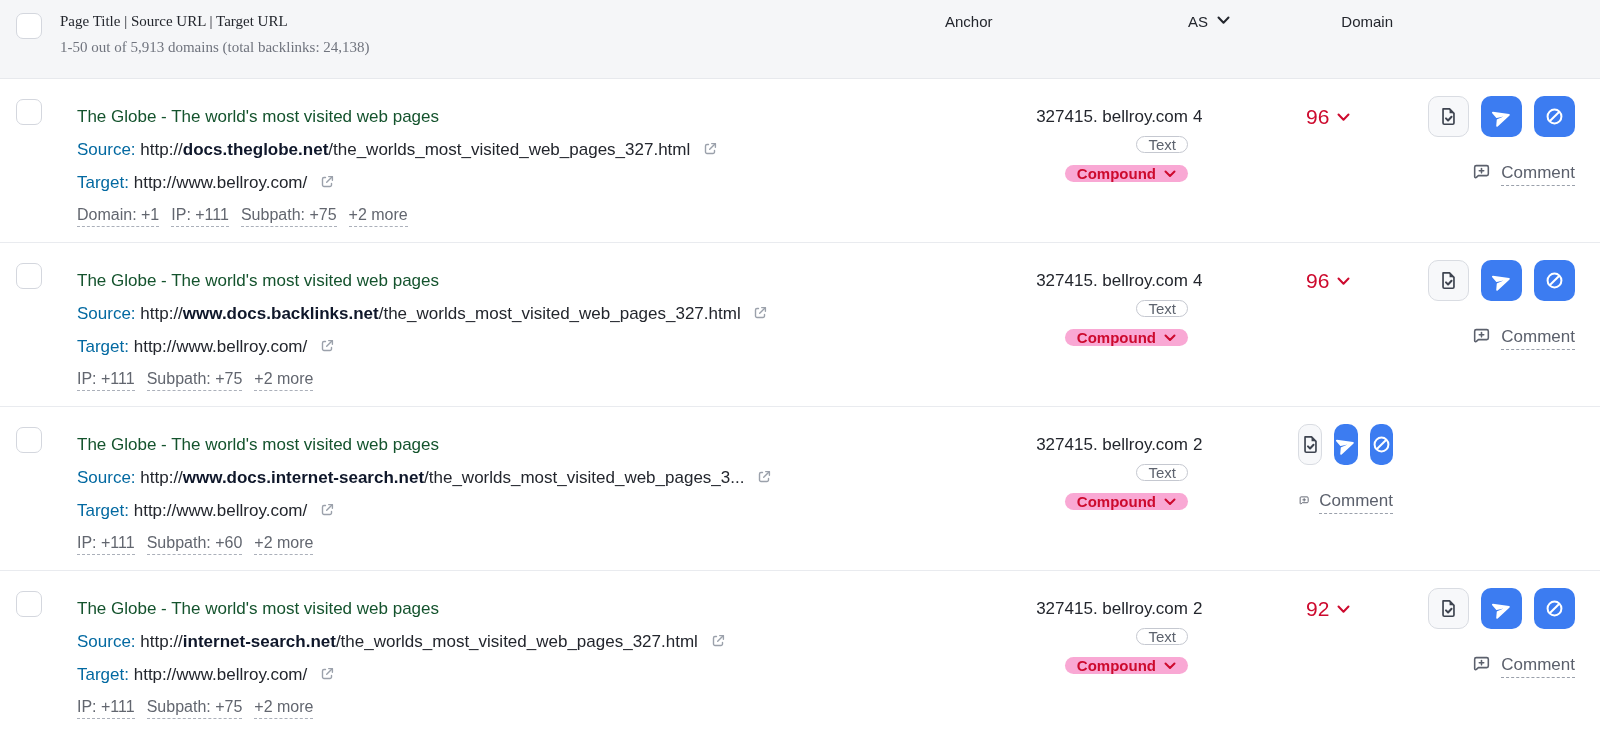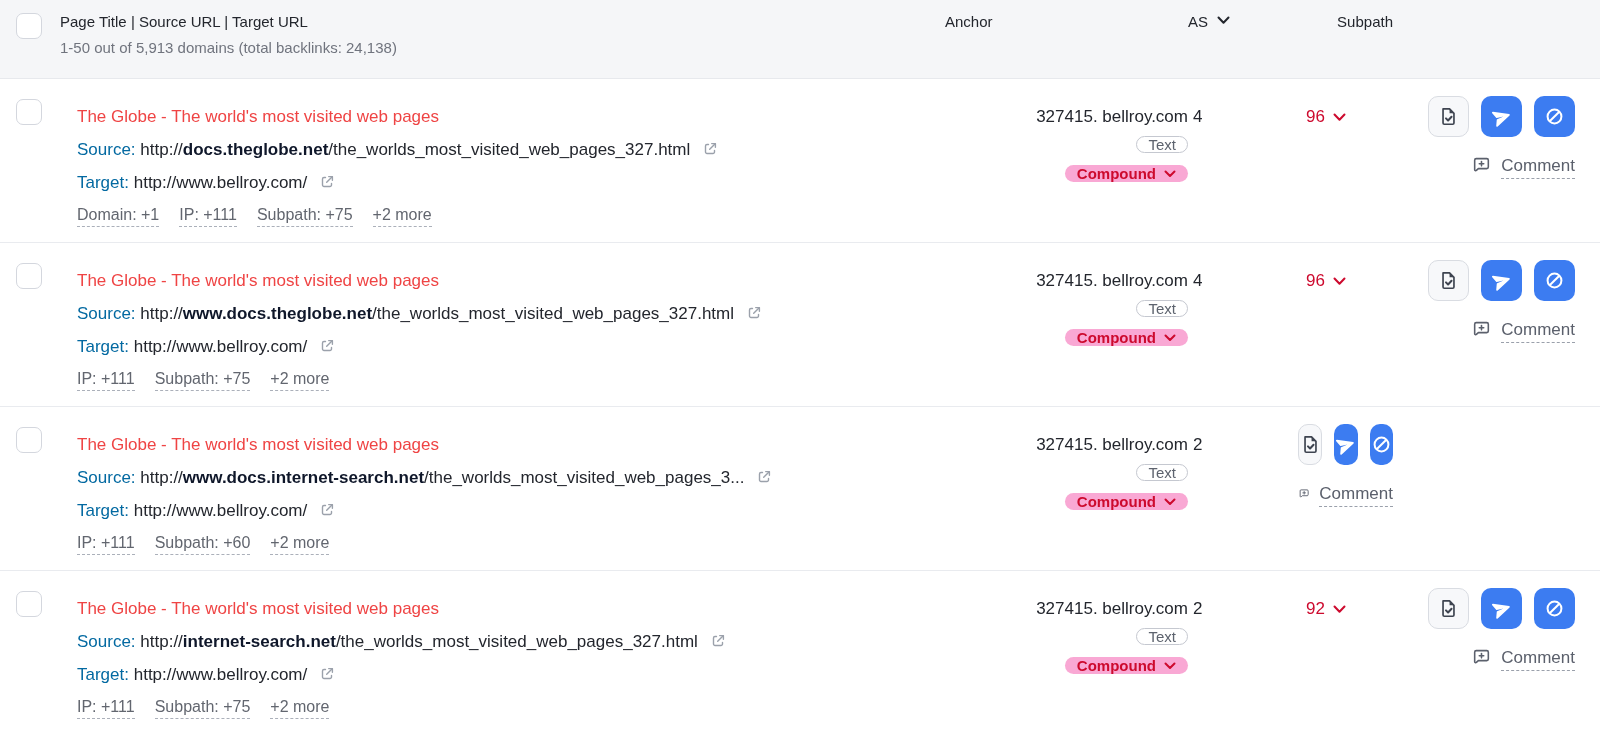--- a/index.html
+++ b/index.html
@@ -19,71 +19,71 @@
     height:79px;
     border-bottom:1px solid #e7e9ed;
   }
   .thead .cell { padding-top:13px; font-size:15px; color:#23262d; }
   .cell-check-h { padding:26px 0 0 16px; }
   .checkbox {
     display:block; width:26px; height:26px;
     background:#fff; border:1.5px solid #d4d7de; border-radius:7px;
     cursor:pointer;
   }
-  .th-main { padding-top:14px; }
+  .th-main { padding-top:14px;font-family:Liberation Serif, serif; }
   .th-main-title { font-size:15px; color:#23262d; }
   .th-main-sub { margin-top:9px; font-size:15px; color:#70747e; }
   .th-as { display:flex; gap:9px; align-items:flex-start; }
   .th-as svg { margin-top:3px; }
   .th-actions { text-align:right; padding-right:25px; }
   
   .row { min-height:164px; border-bottom:1px solid #e9ebef; }
   .row:last-child { border-bottom:none; }
   .cell-check { padding:20px 0 0 16px; }
   .cell-main { padding:21px 30px 0 17px; font-size:17px; }
   .line { line-height:33px; white-space:nowrap; }
-  .title { color:#ef4444; }
+  .title { color:#14532d; }
   .url-label { color:#0369a1; }
   .url { color:#23262d; }
   .url b { font-weight:700; color:#0f172a; }
   .ext-icon { color:#9ba1ab; margin-left:7px; vertical-align:-2px; cursor:pointer; }
-  .tags { margin-top:4px; display:flex; gap:20px; font-size:16px; }
+  .tags { margin-top:4px; display:flex; gap:12px; font-size:16px; }
   .tag {
     color:#62666f; line-height:23px;
     border-bottom:1px dashed #abb0ba; cursor:pointer;
   }
   .cell-anchor { padding-top:21px; font-size:17px;text-align:right; }
   .anchor-text { line-height:33px; margin-bottom:2px; }
   .badge {
     display:inline-flex; align-items:center; height:17px;
     border-radius:13px; font-size:15px;
   }
   .badge-text { border:1px solid #c5c8d0; color:#5d636e; padding:0 11px; }
   .badge-compound-wrap { margin-top:9px; }
   .badge-compound {
     background:#f9a8d4; color:#cd0a2e; font-weight:700;
     padding:0 12px; gap:8px; cursor:pointer;
   }
   .cell-as { padding:21px 0 0 5px; font-size:17px; line-height:33px; }
   .cell-ts {
-    padding:21px 0 0 8px; font-size:17px; line-height:33px;
+    padding:21px 0 0 8px; font-size:21px; line-height:33px;
     color:#cd0a2e; display:flex; align-items:flex-start; gap:8px; cursor:pointer;
   }
   .cell-ts svg { margin-top:13px; }
   .cell-actions { padding:17px 25px 0 0; }
   .action-btns { display:flex; justify-content:flex-end; gap:12px; }
   .action-btn {
     width:41px; height:41px; border-radius:10px;
     display:flex; align-items:center; justify-content:center;
     cursor:pointer; border:none; padding:0;
   }
   .btn-light { background:#f7f8fa; border:1px solid #d9dce2; }
   .btn-blue { background:#3c7cf1; }
   .comment {
-    margin-top:17px; display:flex; justify-content:flex-end;
+    margin-top:24px; display:flex; justify-content:flex-end;
     align-items:center; gap:9px; font-size:17px; color:#5b606c; cursor:pointer;
   }
   .comment-label { border-bottom:1px dashed #9aa0ab; line-height:24px; }
 </style>
 </head>
 <body>
 
 <div>
 
   <div class="grid thead">
@@ -94,21 +94,21 @@
       <div class="th-main-title">Page Title | Source URL | Target URL</div>
       <div class="th-main-sub">1-50 out of 5,913 domains (total backlinks: 24,138)</div>
     </div>
     <div class="cell">Anchor</div>
     <div class="cell th-as">
       <span>AS</span>
       <svg width="13" height="9" viewBox="0 0 13 9" fill="none" stroke="#23262d" stroke-width="2" stroke-linecap="round" stroke-linejoin="round">
           <path d="M1.5 1.5 6.5 6.8 11.5 1.5"></path>
         </svg>
     </div>
-    <div class="cell th-actions">Subpath</div>
+    <div class="cell th-actions">Domain</div>
   </div>
 
   <div id="tbody">
   <div class="grid row">
     <div class="cell-check">
       <span class="checkbox"></span>
     </div>
 
     <div class="cell-main">
       <div class="line title">The Globe - The world's most visited web pages</div>
@@ -197,21 +197,21 @@
 
   <div class="grid row">
     <div class="cell-check">
       <span class="checkbox"></span>
     </div>
 
     <div class="cell-main">
       <div class="line title">The Globe - The world's most visited web pages</div>
       <div class="line">
         <span class="url-label">Source: </span>
-        <span class="url"><span>http://</span><b>www.docs.theglobe.net</b><span>/the_worlds_most_visited_web_pages_327.html</span></span>
+        <span class="url"><span>http://</span><b>www.docs.backlinks.net</b><span>/the_worlds_most_visited_web_pages_327.html</span></span>
         <svg class="ext-icon" width="16" height="16" viewBox="0 0 16 16" fill="none" stroke="currentColor" stroke-width="1.4" stroke-linecap="round" stroke-linejoin="round">
               <path d="M6.5 3.5H5A1.5 1.5 0 0 0 3.5 5v6A1.5 1.5 0 0 0 5 12.5h6a1.5 1.5 0 0 0 1.5-1.5V9.5"></path>
               <path d="M9.7 2.6h3.7v3.7"></path>
               <path d="M13.2 2.8 7.7 8.3"></path>
             </svg>
       </div>
       <div class="line">
         <span class="url-label">Target: </span>
         <span class="url">http://www.bellroy.com/</span>
         <svg class="ext-icon" width="16" height="16" viewBox="0 0 16 16" fill="none" stroke="currentColor" stroke-width="1.4" stroke-linecap="round" stroke-linejoin="round">

